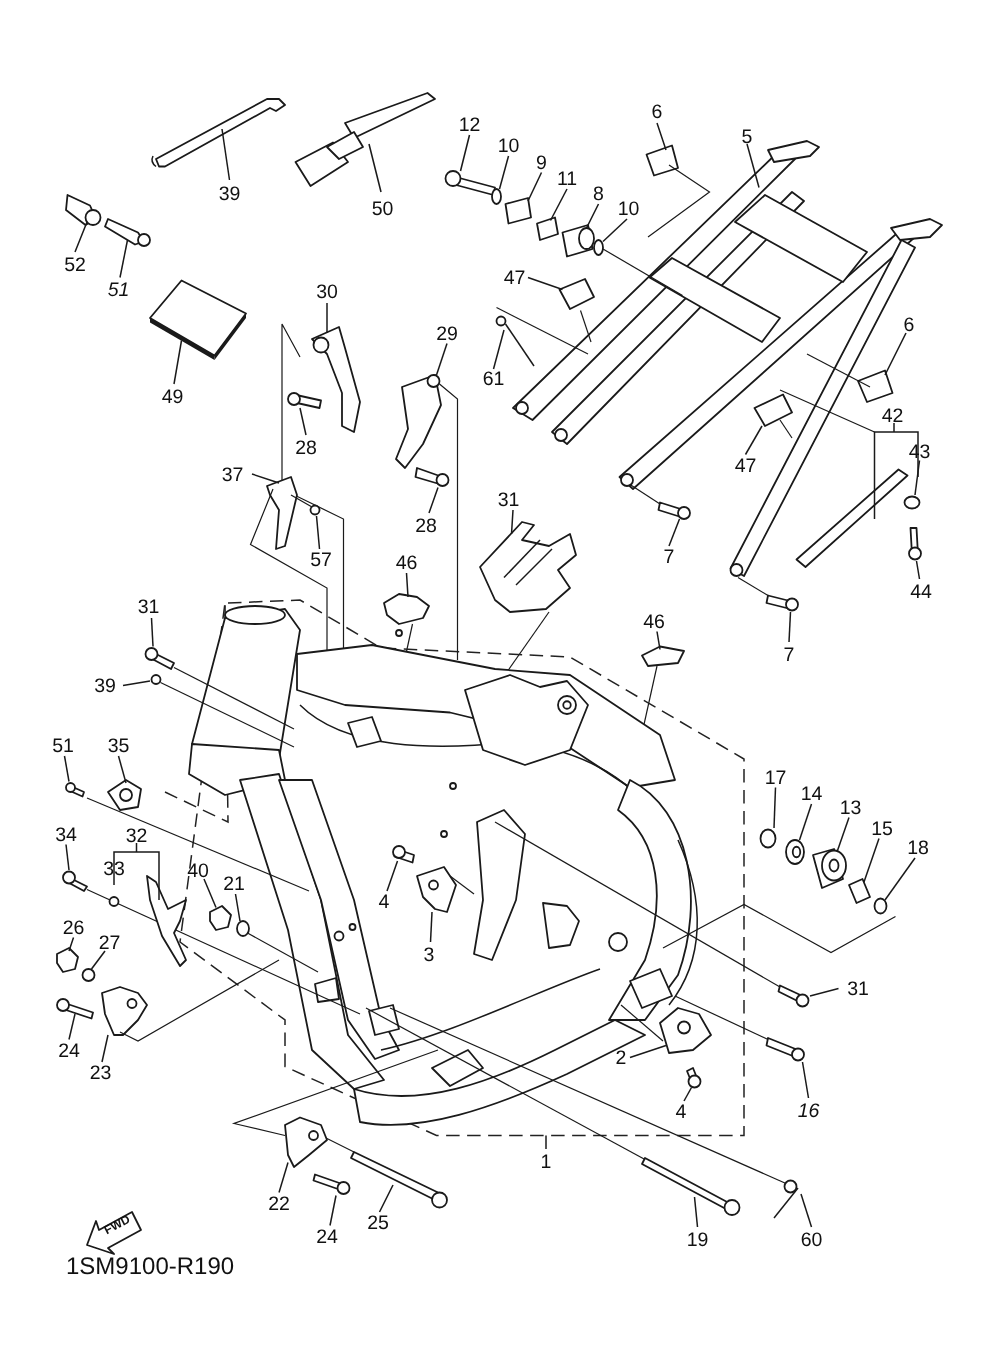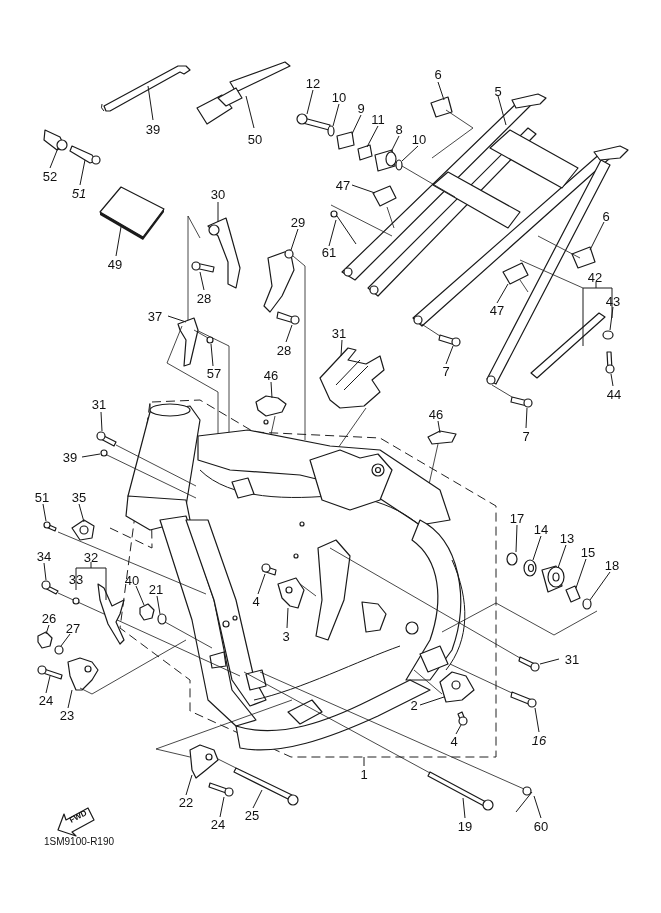--- a/index.html
+++ b/index.html
@@ -5,21 +5,21 @@
   html, body { margin:0; padding:0; background:#ffffff; }
   body { width:661px; height:913px; overflow:hidden; font-family:"Liberation Sans", sans-serif; }
   #stage { position:relative; width:661px; height:913px; }
   svg#art { position:absolute; left:0; top:0; }
   .ln { stroke:#1a1a1a; fill:none; stroke-width:1; }
   .lnt { stroke:#1a1a1a; fill:none; stroke-width:0.8; }
   .dash { stroke:#222; fill:none; stroke-width:1; stroke-dasharray:9 5; }
   .part { stroke:#1a1a1a; fill:#ffffff; stroke-width:1.2; stroke-linejoin:round; }
   .dark { fill:#1a1a1a; stroke:none; }
   .callout { position:absolute; font-size:13px; color:#111; line-height:1; transform:translate(-50%,-50%); white-space:nowrap; }
-  .diagram-id { position:absolute; left:44px; top:836px; font-size:10px; color:#111; }
+  .diagram-id { position:absolute; left:44px; top:836px; font-size:16px; color:#111; }
 </style>
 </head>
 <body>
 
 <div id="stage">
 <svg id="art" width="661" height="913" viewBox="0 0 661 913">
 
   <g>
     <path class="part" d="M104,106 L178,66 L186,66 L190,70 L184,74 L180,72 L110,111 L106,111 Z"></path>
     <path class="ln" d="M102,104 q-2,4 2,7"></path>

